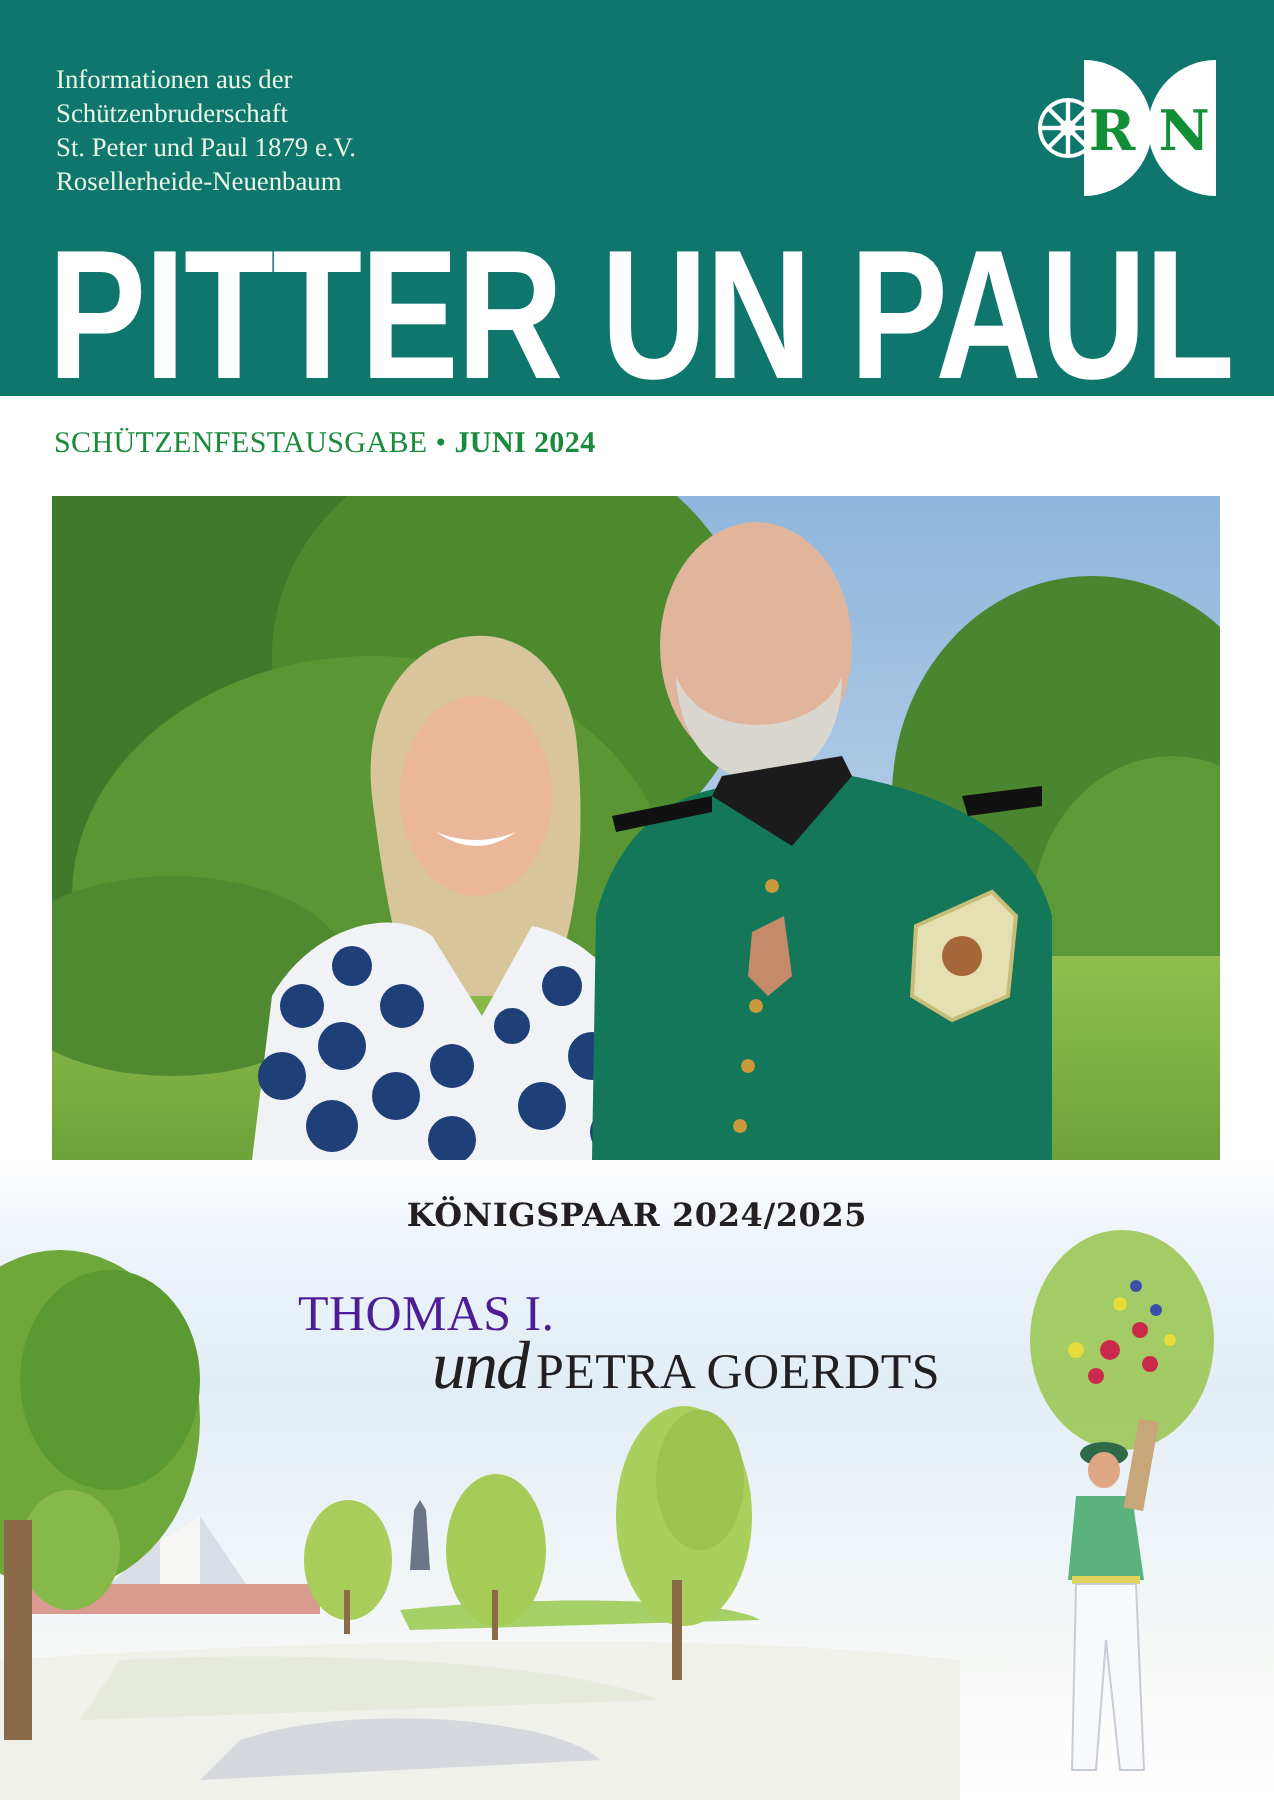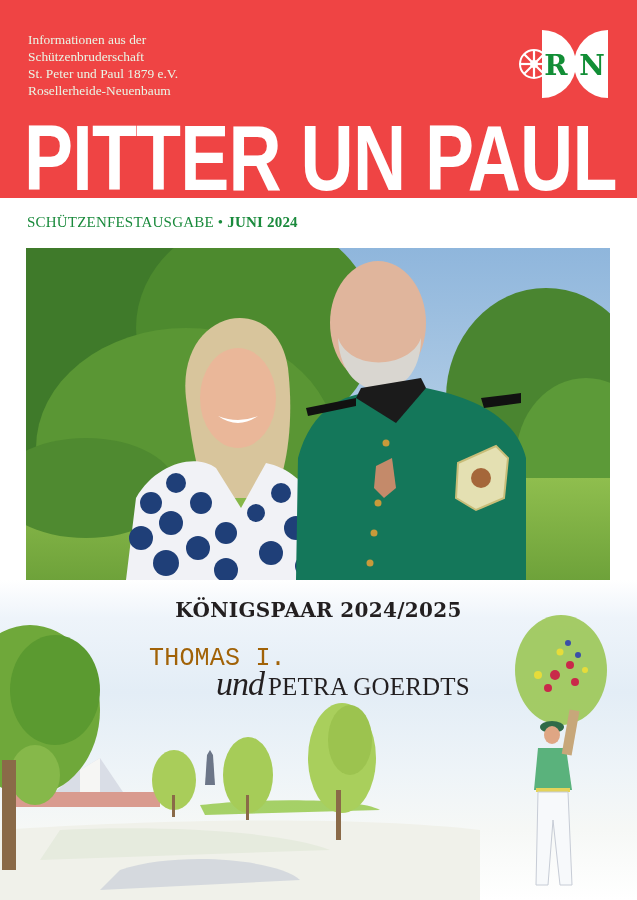--- a/index.html
+++ b/index.html
@@ -1,40 +1,40 @@
 <!DOCTYPE html>
 <html><head>
 <meta charset="utf-8">
 <style>
   * { box-sizing: border-box; margin: 0; padding: 0; }
   html, body { width: 637px; height: 900px; overflow: hidden; background: #ffffff; }
   body { position: relative; font-family: "DejaVu Serif", serif; }
 
-  .masthead { position: absolute; left: 0; top: 0; width: 637px; height: 198px; background: #ef4444; }
+  .masthead { position: absolute; left: 0; top: 0; width: 637px; height: 198px; background: #0f766e; }
   .publisher { position: absolute; left: 28px; top: 31px; color: #e9f6e6; font-family: "Liberation Serif", serif; font-size: 13.4px; line-height: 17px; }
   .publisher div { white-space: nowrap; }
 
   .logo { position: absolute; left: 518px; top: 29px; width: 92px; height: 70px; }
 
   .title { position: absolute; left: 24px; top: 112px; width: 590px; height: 92px; color: #ffffff;
            font-family: "Liberation Sans", sans-serif; font-weight: bold; font-size: 92px; line-height: 92px;
            letter-spacing: -1px; white-space: nowrap; transform-origin: left top; transform: scaleX(0.80); }
 
   .edition { position: absolute; left: 27px; top: 214px; color: #1a8a3c; font-family: "Liberation Serif", serif; font-size: 15px; letter-spacing: 0.2px; white-space: nowrap; }
   .edition .bullet { margin: 0 4px; }
   .edition .date { font-weight: bold; margin-top: 24px; }
 
   .photo { position: absolute; left: 26px; top: 248px; width: 584px; height: 332px; overflow: hidden; background: #7aa54a; }
 
   .illustration { position: absolute; left: 0; top: 580px; width: 637px; height: 320px; overflow: hidden;
      background: linear-gradient(180deg, #ffffff 0%, #eef4fa 12%, #e3edf6 35%, #eef4f8 60%, #f6f8f6 78%, #ffffff 100%); }
 
   .kings-heading { position: absolute; left: 0; width: 637px; top: 598px; text-align: center; color: #231f20;
-     font-family: "DejaVu Serif", serif; font-weight: bold; font-size: 20px; letter-spacing: 0.3px; }
-  .names-line1 { position: absolute; left: 149px; top: 644px; color: #a16207; font-family: Liberation Mono, monospace; font-size: 25px; letter-spacing: 0.2px; white-space: nowrap; }
+     font-family: "DejaVu Serif", serif; font-weight: bold; font-size: 16px; letter-spacing: 0.3px; }
+  .names-line1 { position: absolute; left: 149px; top: 644px; color: #4c1d95; font-family: Liberation Serif, serif; font-size: 25px; letter-spacing: 0.2px; white-space: nowrap; }
   .names-line2 { position: absolute; left: 216px; top: 665px; color: #231f20; white-space: nowrap; }
   .names-line2 .und { font-family: Liberation Serif, serif; font-style: italic; font-size: 34px; letter-spacing: -1px; }
   .names-line2 .surname { font-family: "Liberation Serif", serif; font-size: 25px; margin-left: 4px; letter-spacing: 0.2px; margin-top: 41px; }
 </style>
 </head>
 <body>
 
 <div class="masthead">
   <div class="publisher">
     <div>Informationen aus der</div>

